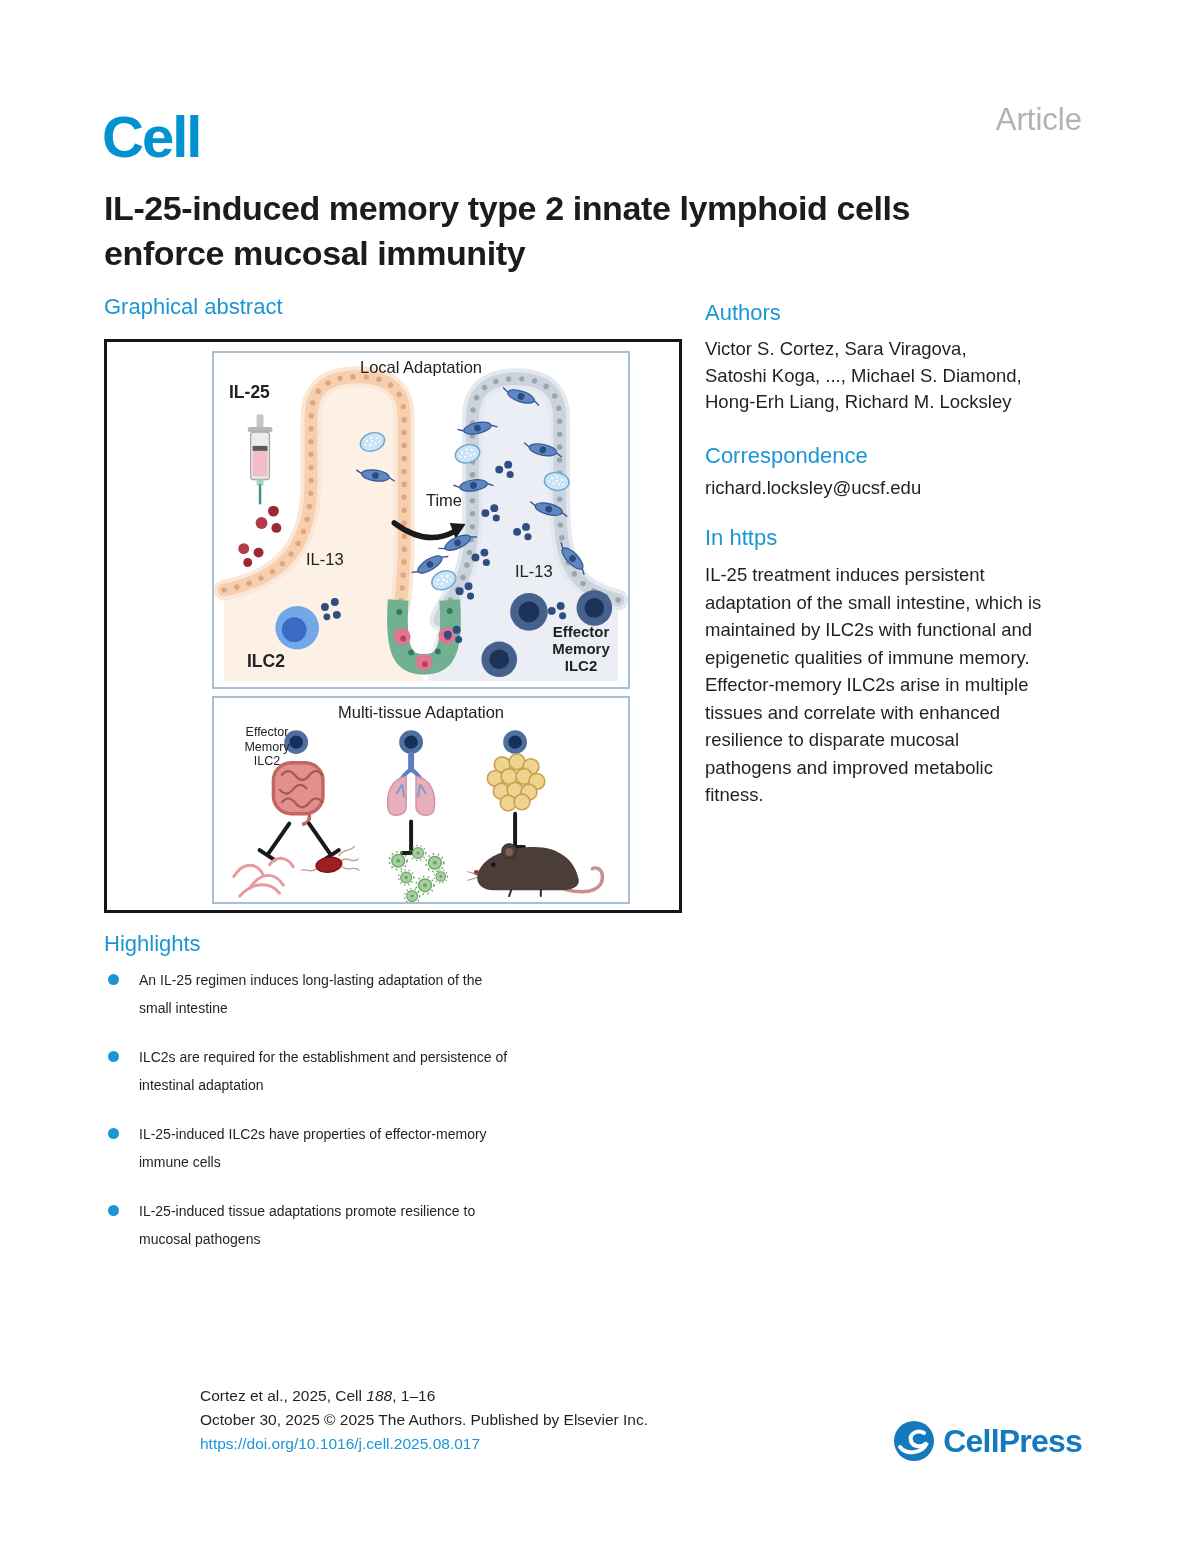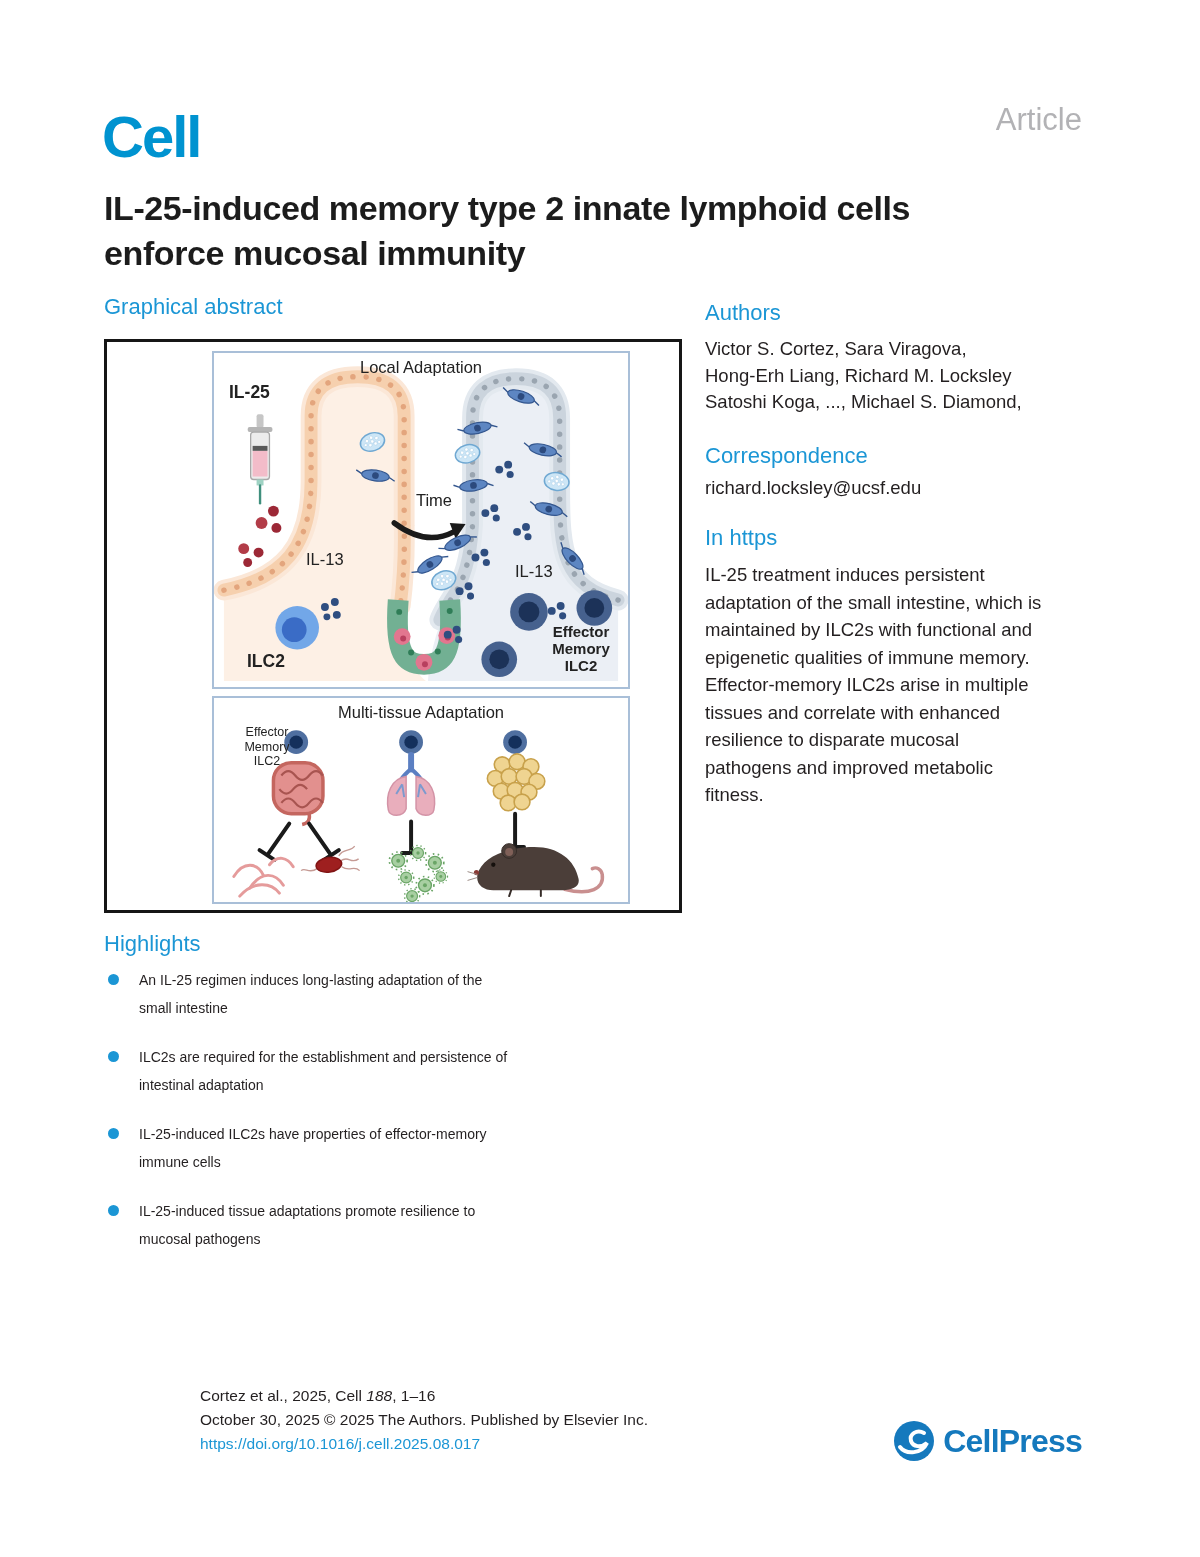--- a/index.html
+++ b/index.html
@@ -16,21 +16,21 @@
   .ga-heading{left:104px;top:294px;}
 
   .ga-box{left:104px;top:339px;width:578px;height:574px;border:3px solid #161616;box-sizing:border-box;background:#fff;}
   .panel{position:absolute;border:2px solid #a9bfd8;box-sizing:border-box;background:#fff;margin-left:28px;}
   .panel1{left:77px;top:9px;width:418px;height:338px;}
   .panel2{left:77px;top:354px;width:418px;height:208px;}
   .panel svg{position:absolute;left:0;top:0;width:100%;height:100%;}
   .p-title{position:absolute;left:0;top:5px;width:100%;text-align:center;font-size:16.5px;color:#222;}
   .plabel{position:absolute;font-size:16.5px;color:#222;}
   .lbl-il25{left:15px;top:29px;font-size:17.5px;font-weight:bold;}
-  .lbl-time{left:192px;top:138px;width:56px;text-align:center;}
+  .lbl-time{left:192px;top:138px;width:56px;text-align:right;}
   .lbl-il13l{left:92px;top:197px;}
   .lbl-ilc2{left:33px;top:298px;font-size:17.5px;font-weight:bold;}
   .lbl-il13r{left:301px;top:209px;}
   .lbl-effr{left:329px;top:270px;width:76px;text-align:center;font-size:15px;font-weight:bold;line-height:17px;white-space:pre-line;}
   .lbl-eff2{left:9px;top:27px;width:88px;text-align:center;font-size:12.5px;line-height:14.5px;white-space:pre-line;}
 
   .rh{left:705px;margin-top:6px;}
   .authors-h{top:294px;}
   .authors-lines{top:330px;font-size:18.5px;line-height:26.5px;}
   .corr-h{top:437px;}
@@ -302,22 +302,22 @@
       <div class="p-title">Multi-tissue Adaptation</div>
       <div class="plabel lbl-eff2">Effector
 Memory
 ILC2</div>
     </div>
   </div>
 
   <div class="abs section-heading rh authors-h" style="color:#1b96d5">Authors</div>
   <div class="abs rh authors-lines">
     <div>Victor S. Cortez, Sara Viragova,</div>
+    <div>Satoshi Koga, ..., Michael S. Diamond,</div>
     <div>Hong-Erh Liang, Richard M. Locksley</div>
-    <div>Satoshi Koga, ..., Michael S. Diamond,</div>
   </div>
 
   <div class="abs section-heading rh corr-h" style="color:#1b96d5">Correspondence</div>
   <a class="abs rh email">richard.locksley@ucsf.edu</a>
 
   <div class="abs section-heading rh inbrief-h" style="color:#1b96d5">In https</div>
   <div class="abs rh inbrief-text">IL-25 treatment induces persistent
 adaptation of the small intestine, which is
 maintained by ILC2s with functional and
 epigenetic qualities of immune memory.

